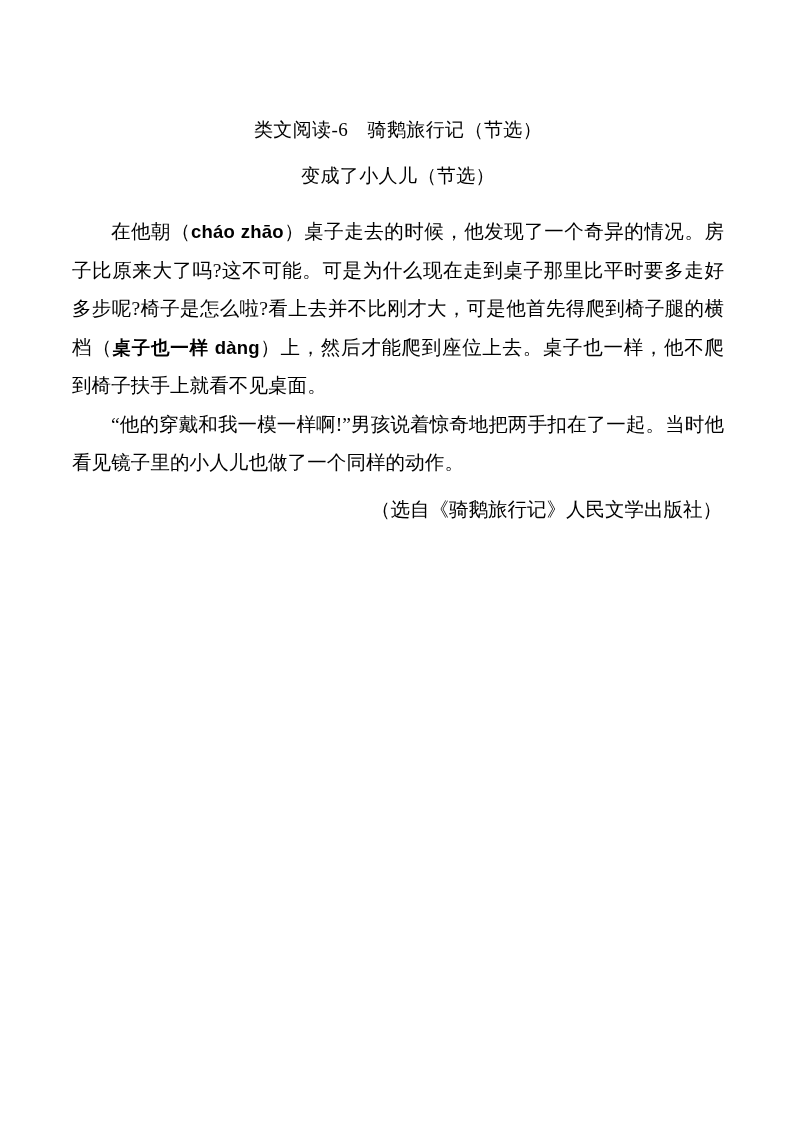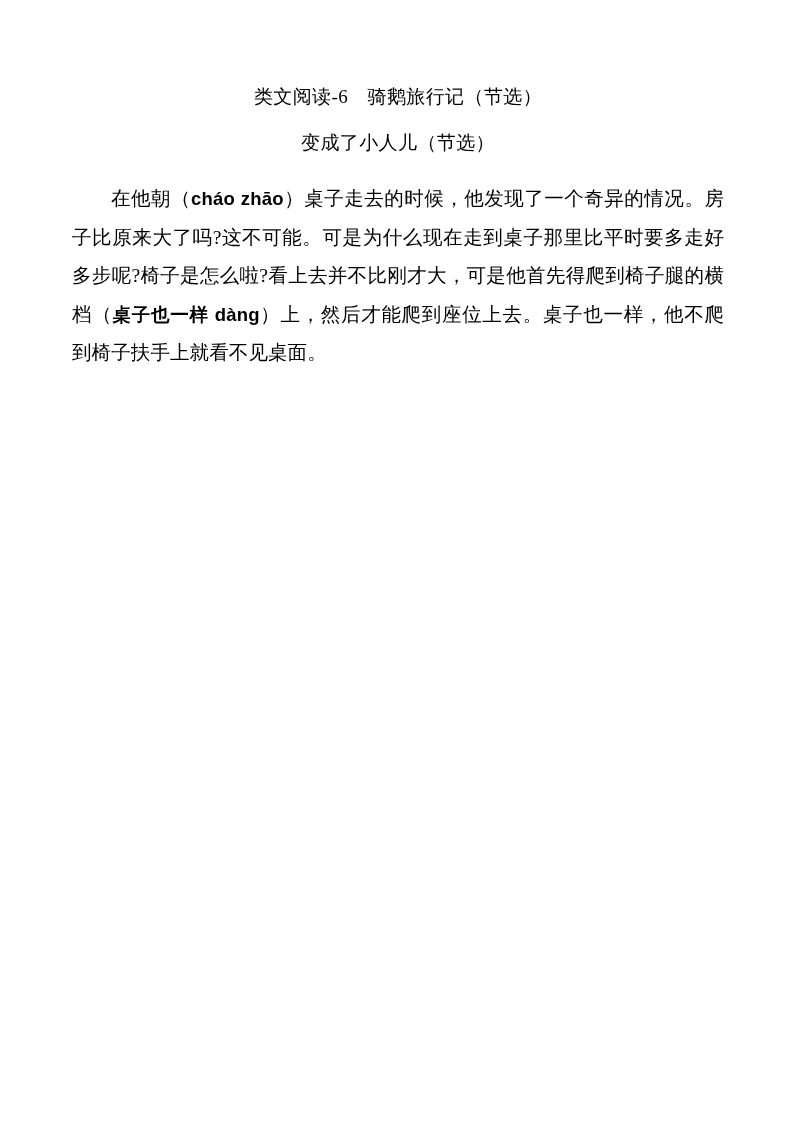--- a/index.html
+++ b/index.html
@@ -39,20 +39,21 @@
     text-align: center;
     font-family: "Liberation Serif", "DejaVu Serif", serif;
     font-size: 19px;
     line-height: 38px;
     letter-spacing: 0.4px;
     white-space: pre;
   }
 
   .doc-title {
     font-weight: 400;
+    margin-top: 33px;
   }
 
   .sub-title {
     font-weight: 400;
   }
 
   .author-line {
     font-weight: 700;
     letter-spacing: 0.6px;
   }
@@ -105,19 +106,21 @@
 
     <div class="sub-title">变成了小人儿（节选）</div>
 
     <div class="heading-gap-b"></div>
 
 
     <div class="heading-gap-c"></div>
 
     <div id="body-paragraphs">
         <p class="para"><span>在他朝（</span><span class="pinyin">cháo zhāo</span><span>）桌子走去的时候，他发现了一个奇异的情况。房子比原来大了吗?这不可能。可是为什么现在走到桌子那里比平时要多走好多步呢?椅子是怎么啦?看上去并不比刚才大，可是他首先得爬到椅子腿的横档（</span><span class="pinyin">桌子也一样 dàng</span><span>）上，然后才能爬到座位上去。桌子也一样，他不爬到椅子扶手上就看不见桌面。</span></p>
+        <p class="para"><span>“他的穿戴和我一模一样啊!”男孩说着惊奇地把两手扣在了一起。当时他看见镜子里的小人儿也做了一个同样的动作。</span></p>
       </div>
 
     <div class="source-gap"></div>
 
+    <div class="source-line">（选自《骑鹅旅行记》人民文学出版社）</div>
 
   </div>
 </div>
 
 </body></html>

